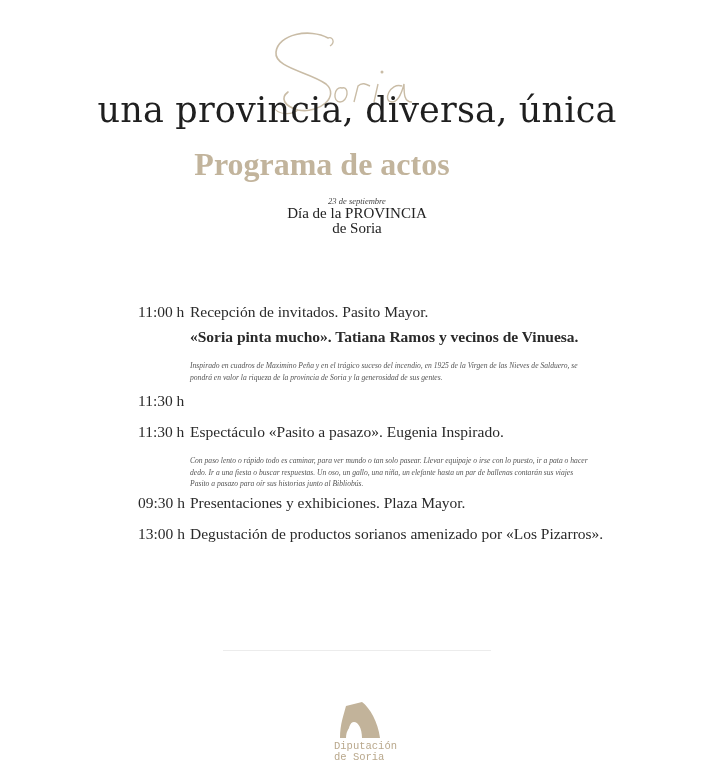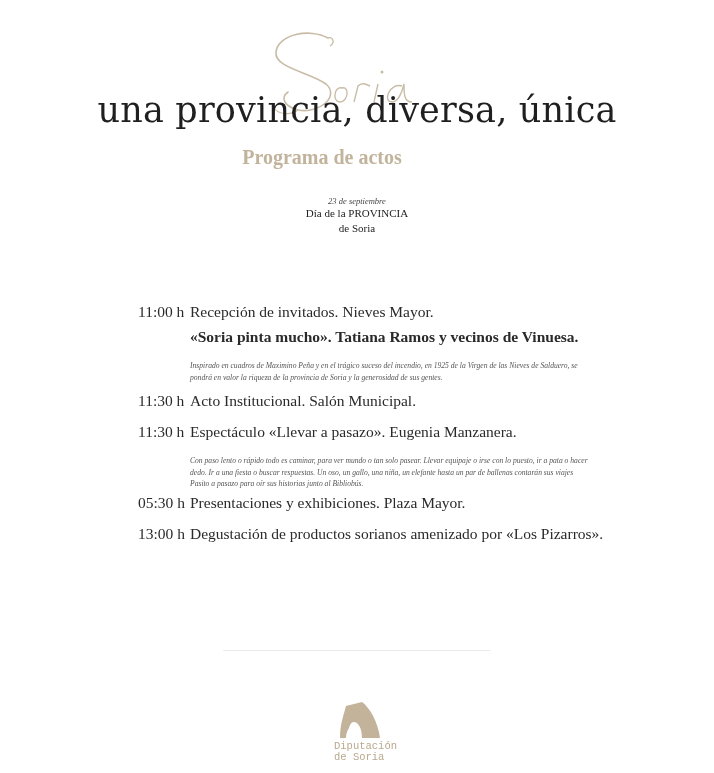--- a/index.html
+++ b/index.html
@@ -41,41 +41,41 @@
       color: #1f1f1f;
       font-weight: normal;
     }
     .programa {
       position: absolute;
       left: 0;
       width: 644px;
       top: 138px;
       text-align: center;
       font-family: "Liberation Serif", serif;
-      font-size: 20px;
+      font-size: 32px;
       font-weight: bold;
       color: #c2b49c;
     }
     .date-block {
       position: absolute;
       left: 0;
       width: 714px;
       top: 196px;
       text-align: center;
     }
     .date-small {
       font-family: "Liberation Serif", serif;
       font-style: italic;
       font-size: 8.5px;
       color: #444;
       line-height: 10px;
     }
     .date-title {
       font-family: "Liberation Serif", serif;
-      font-size: 11px;
+      font-size: 15px;
       line-height: 15px;
       color: #222;
     }
     .date-year {
       font-family: "Liberation Serif", serif;
       font-size: 7.5px;
       color: #444;
       line-height: 11px;
     }
     .program {
@@ -184,44 +184,43 @@
   <div class="date-small">23 de septiembre</div>
   <div class="date-title">Día de la PROVINCIA</div>
   <div class="date-title">de Soria</div>
 </div>
 
 <div class="program">
 
   <div class="event" style="height: 82px;">
     <div class="event-row">
       <span class="event-time">11:00 h</span>
-      <span class="event-text">Recepción de invitados. Nieves Mayor.</span>
+      <span class="event-text">Recepción de invitados. Pasito Mayor.</span>
     </div>
     <div class="event-sub">«Soria pinta mucho». Tatiana Ramos y vecinos de Vinuesa.</div>
     <div class="event-desc">Inspirado en cuadros de Maximino Peña y en el trágico suceso del incendio, en 1925 de la Virgen de las Nieves de Salduero, se pondrá en valor la riqueza de la provincia de Soria y la generosidad de sus gentes.</div>
   </div>
 
   <div class="event" style="height: 31px; margin-top: 7px;">
     <div class="event-row">
       <span class="event-time">11:30 h</span>
-      <span class="event-text">Acto Institucional. Salón Municipal.</span>
     </div>
   </div>
 
   <div class="event" style="height: 71px;">
     <div class="event-row">
       <span class="event-time">11:30 h</span>
-      <span class="event-text">Espectáculo «Llevar a pasazo». Eugenia Manzanera.</span>
+      <span class="event-text">Espectáculo «Pasito a pasazo». Eugenia Inspirado.</span>
     </div>
     <div class="event-desc">Con paso lento o rápido todo es caminar, para ver mundo o tan solo pasear. Llevar equipaje o irse con lo puesto, ir a pata o hacer dedo. Ir a una fiesta o buscar respuestas. Un oso, un gallo, una niña, un elefante hasta un par de ballenas contarán sus viajes Pasito a pasazo para oír sus historias junto al Bibliobús.</div>
   </div>
 
   <div class="event" style="height: 31px;">
     <div class="event-row">
-      <span class="event-time">05:30 h</span>
+      <span class="event-time">09:30 h</span>
       <span class="event-text">Presentaciones y exhibiciones. Plaza Mayor.</span>
     </div>
   </div>
 
   <div class="event" style="height: 30px;">
     <div class="event-row">
       <span class="event-time">13:00 h</span>
       <span class="event-text">Degustación de productos sorianos amenizado por «Los Pizarros».</span>
     </div>
   </div>

